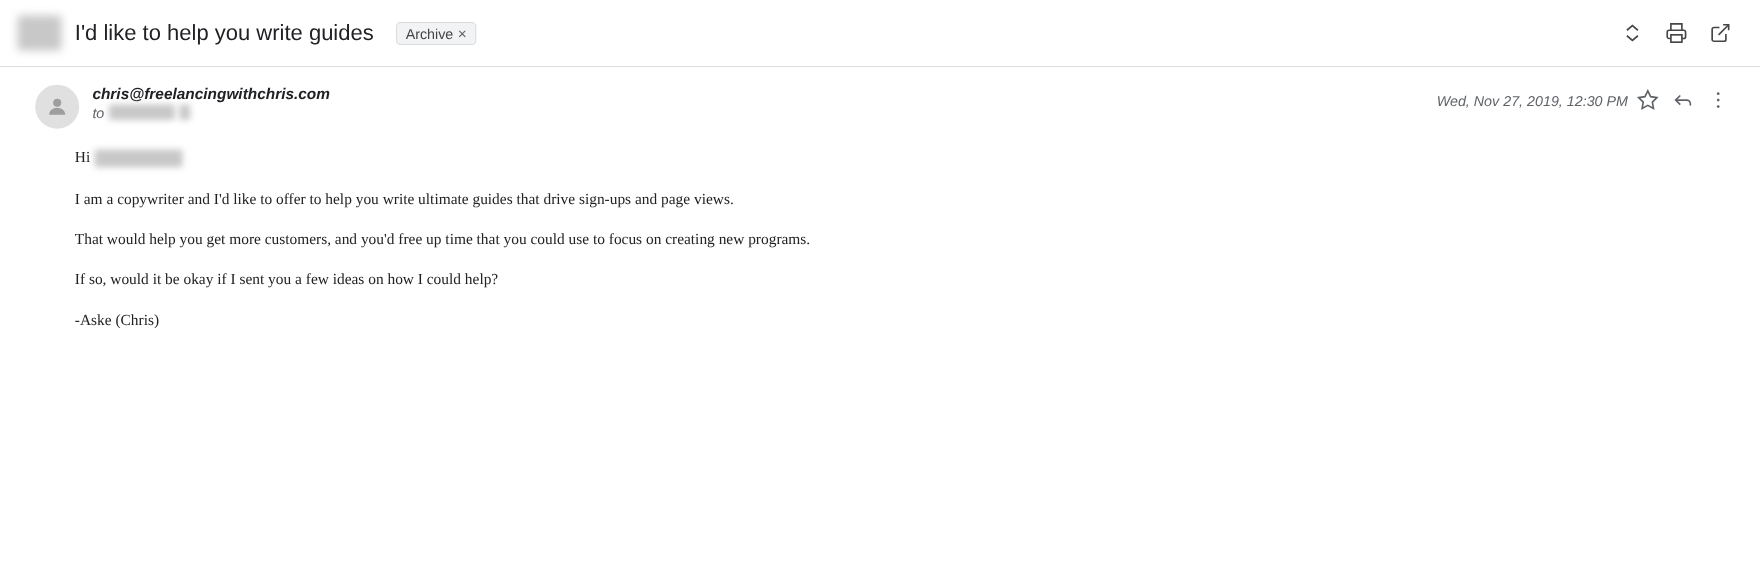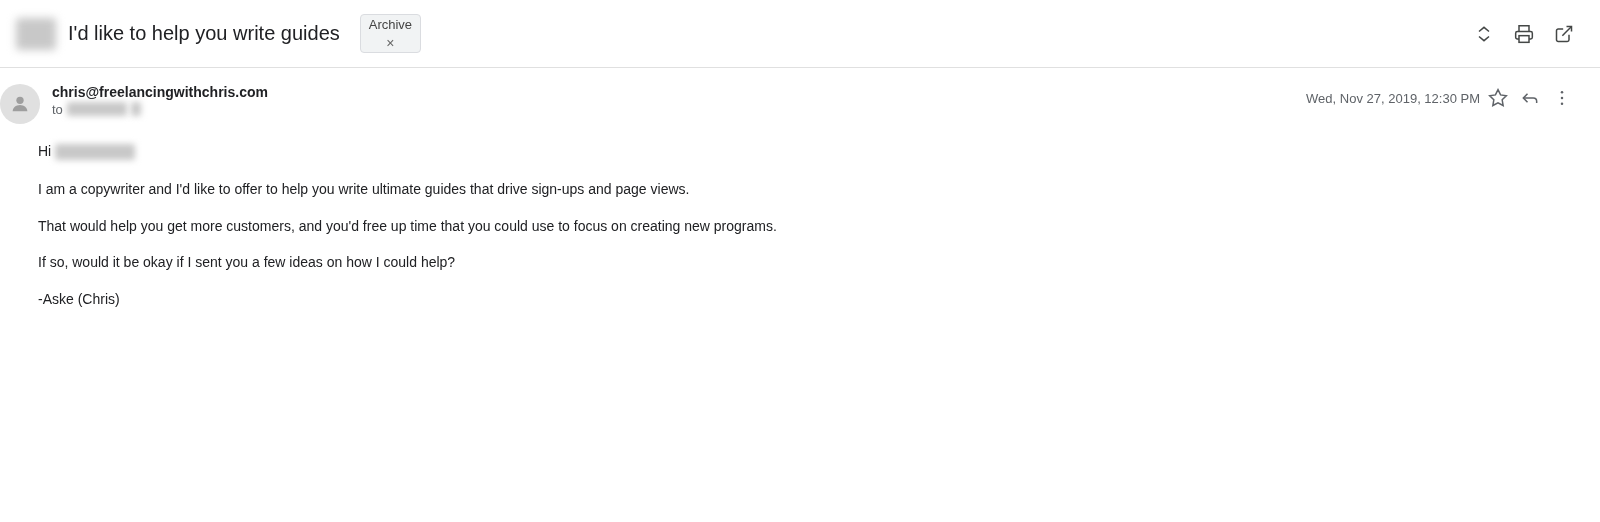--- a/index.html
+++ b/index.html
@@ -57,21 +57,20 @@
     .archive-badge {
       display: inline-flex;
       align-items: center;
       gap: 4px;
       background: #f1f3f4;
       border: 1px solid #dadce0;
       border-radius: 4px;
       padding: 2px 8px;
       font-size: 13px;
       color: #444;
-      flex-direction: column;
     }
 
     .archive-badge-x {
       cursor: pointer;
       color: #666;
       font-size: 14px;
       line-height: 1;
     }
 
     .email-header-right {
@@ -93,21 +92,22 @@
     .header-icon svg {
       width: 20px;
       height: 20px;
     }
 
     
     .sender-row {
       display: flex;
       align-items: flex-start;
       justify-content: space-between;
-      padding: 16px 24px 8px 0;
+      padding: 16px 24px 8px 32px;
+      font-style: italic;
     }
 
     .sender-left {
       display: flex;
       align-items: flex-start;
       gap: 12px;
     }
 
     .sender-avatar {
       width: 40px;
@@ -182,21 +182,22 @@
       display: flex;
       align-items: center;
       justify-content: center;
       cursor: pointer;
       color: #5f6368;
       border-radius: 50%;
     }
 
     
     .email-body {
-      padding: 8px 24px 24px 38px;
+      padding: 8px 24px 24px 68px;
+      font-family: Liberation Serif, serif;
     }
 
     .greeting-blurred {
       width: 80px;
       height: 16px;
       background: #c8c8c8;
       border-radius: 2px;
       filter: blur(3px);
       display: inline-block;
       vertical-align: middle;

